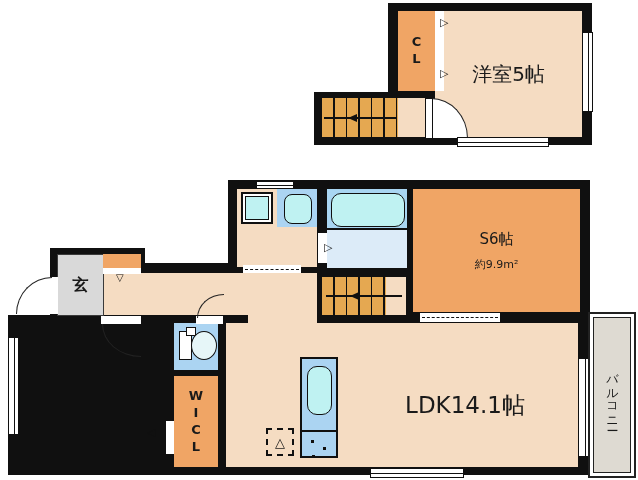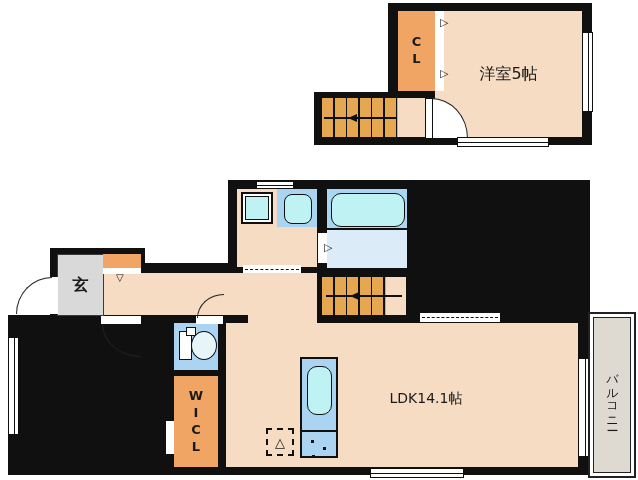--- a/index.html
+++ b/index.html
@@ -44,21 +44,21 @@
 <div class="canvas">
 
   <div class="wall" style="left:388px;top:3px;width:204px;height:142px"></div>
   <div class="wall" style="left:314px;top:92px;width:121px;height:53px"></div>
   <div class="wall" style="left:228px;top:180px;width:362px;height:142px"></div>
   <div class="wall" style="left:50px;top:248px;width:95px;height:75px"></div>
   <div class="wall" style="left:141px;top:263px;width:95px;height:60px"></div>
   <div class="wall" style="left:8px;top:315px;width:582px;height:160px"></div>
 
   <div class="room peach" style="left:435px;top:11px;width:147px;height:126px">
-    <span style="font-size:16px">洋室5帖</span>
+    <span style="font-size:20px">洋室5帖</span>
   </div>
   <div class="room orange" style="left:398px;top:11px;width:37px;height:80px">
     <span class="vtext" style="font-size:13px;font-weight:bold">CL</span>
   </div>
   <div class="gap" style="left:435px;top:11px;width:9px;height:80px"></div>
   <span class="glyph" style="left:440px;top:17px;font-size:11px">▷</span>
   <span class="glyph" style="left:440px;top:68px;font-size:11px">▷</span>
 
   <div class="stairs" style="left:322px;top:98px;width:76px;height:39px"></div>
   <div class="room peach" style="left:398px;top:98px;width:33px;height:39px"></div>
@@ -77,20 +77,24 @@
   </div>
   <div class="blue" style="position:absolute;left:277px;top:189px;width:40px;height:38px"></div>
   <div style="position:absolute;left:284px;top:194px;width:26px;height:28px;border:1.5px solid var(--wall,#111);border-radius:8px;background:var(--fixture_cyan,#bff2f2)"></div>
 
   <div style="position:absolute;left:327px;top:189px;width:80px;height:41px;background:var(--tub_zone,#a9d6f2);border-bottom:2px solid var(--wall,#111);box-sizing:border-box"></div>
   <div style="position:absolute;left:331px;top:193px;width:72px;height:32px;border:1.5px solid var(--wall,#111);border-radius:10px;background:var(--fixture_cyan,#bff2f2)"></div>
   <div style="position:absolute;left:327px;top:230px;width:80px;height:38px;background:var(--bath_floor,#dcebf8)"></div>
   <div class="gap" style="left:318px;top:233px;width:9px;height:30px"></div>
   <span class="glyph" style="left:324px;top:242px;font-size:11px">▷</span>
 
+  <div class="room col peach" style="left:413px;top:189px;width:167px;height:123px;background:var(--closet,#f0a565);row-gap:8px">
+    <span style="font-size:15px">S6帖</span>
+    <span style="font-size:11px">約9.9m²</span>
+  </div>
   <div class="slide" style="left:420px;top:313px;width:80px;height:9px"></div>
 
   <div class="slide" style="left:243px;top:265px;width:58px;height:8px"></div>
 
   <div class="room peach" style="left:101px;top:273px;width:216px;height:42px"></div>
   <div class="room peach" style="left:248px;top:314px;width:69px;height:10px"></div>
 
   <div class="stairs" style="left:322px;top:277px;width:64px;height:38px"></div>
   <div class="room peach" style="left:386px;top:277px;width:20px;height:38px"></div>
   <div class="arrow-line" style="left:326px;top:295px;width:76px"></div>
@@ -116,21 +120,21 @@
   <div class="gap" style="left:196px;top:316px;width:27px;height:8px"></div>
   <div class="arc tl" style="left:197px;top:294px;width:26px;height:23px;background:transparent"></div>
 
   <div class="room orange" style="left:174px;top:376px;width:44px;height:91px">
     <span class="vtext" style="font-size:13px;font-weight:bold">WICL</span>
   </div>
   <div class="gap" style="left:166px;top:421px;width:8px;height:33px"></div>
   <span class="glyph" style="left:147px;top:427px;font-size:11px">◁</span>
 
   <div class="room peach" style="left:226px;top:323px;width:352px;height:144px"></div>
-  <div class="label" style="left:341px;top:390px;width:170px;font-size:14px">LDK14.1帖</div>
+  <div class="label" style="left:380px;top:390px;width:170px;font-size:23px">LDK14.1帖</div>
 
   <div class="fixture blue" style="left:300px;top:357px;width:38px;height:101px"></div>
   <div style="position:absolute;left:307px;top:366px;width:23px;height:47px;border:1.5px solid var(--wall,#111);border-radius:10px;background:var(--fixture_cyan,#bff2f2)"></div>
   <div style="position:absolute;left:302px;top:430px;width:34px;height:2px;background:var(--wall,#111)"></div>
   <div class="dot" style="left:311px;top:440px"></div>
   <div class="dot" style="left:323px;top:447px"></div>
   <div class="dot" style="left:312px;top:455px"></div>
   <div class="room" style="left:266px;top:428px;width:28px;height:28px;border:2px dashed var(--wall,#111);box-sizing:border-box">
     <span style="font-size:13px">△</span>
   </div>

